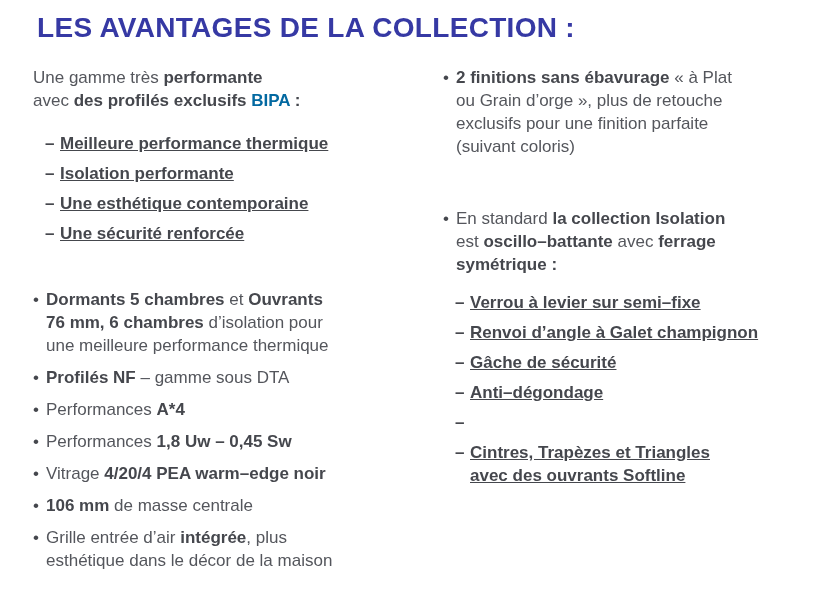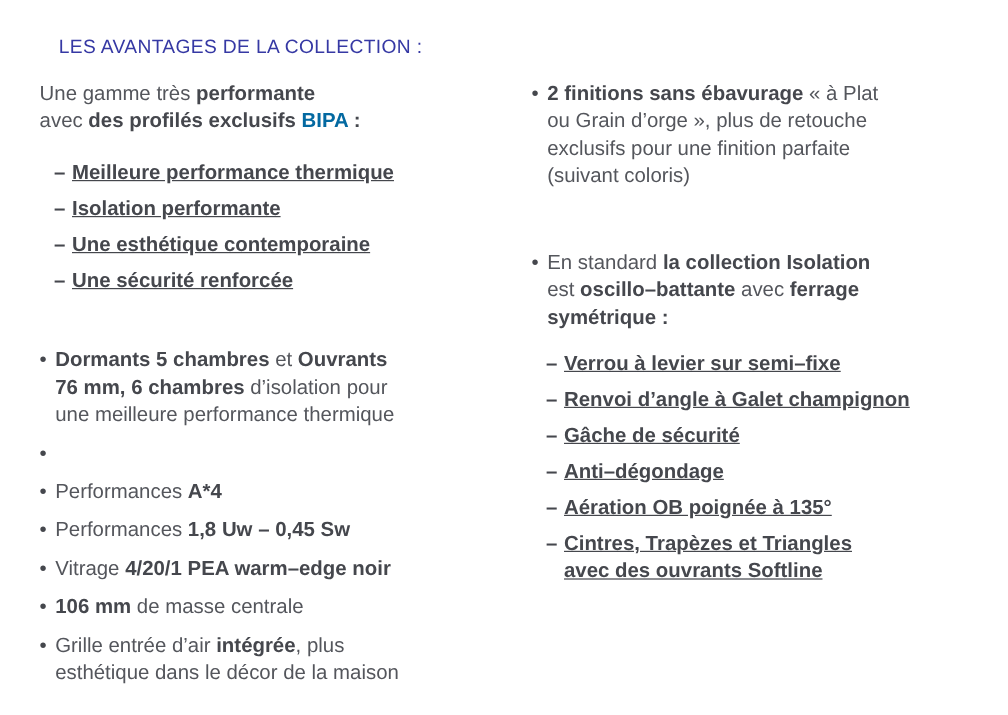--- a/index.html
+++ b/index.html
@@ -18,24 +18,24 @@
     font-family: "Liberation Sans", sans-serif;
     font-size: 17px;
     line-height: 23px;
     color: var(--text);
     overflow: hidden;
   }
   .title {
     position: absolute;
     left: 33px;
     top: 12px;
-    margin: 16px;
-    font-size: 16px;
+    margin: 4px;
+    font-size: 28px;
     line-height: 24px;
-    font-weight: 400;
+    font-weight: 700;
     letter-spacing: 0.3px;
     color: var(--title);
   }
   .columns {
     position: absolute;
     left: 33px;
     top: 66px;
     right: 0;
     display: flex;
   }
@@ -100,32 +100,33 @@
         </div>
       </div>
 
       <div class="bullet-list">
         <div class="bullet-item">
           <span class="marker">•</span>
           <span class="bullet-text"><span class="b">Dormants 5 chambres</span><span> et </span><span class="b">Ouvrants</span><br><span class="b">76 mm, 6 chambres</span><span> d’isolation pour</span><br><span>une meilleure performance thermique</span></span>
         </div>
         <div class="bullet-item">
           <span class="marker">•</span>
+          <span class="bullet-text"><span class="b">Profilés NF</span><span> – gamme sous DTA</span></span>
         </div>
         <div class="bullet-item">
           <span class="marker">•</span>
           <span class="bullet-text"><span>Performances </span><span class="b">A*4</span></span>
         </div>
         <div class="bullet-item">
           <span class="marker">•</span>
           <span class="bullet-text"><span>Performances </span><span class="b">1,8 Uw – 0,45 Sw</span></span>
         </div>
         <div class="bullet-item">
           <span class="marker">•</span>
-          <span class="bullet-text"><span>Vitrage </span><span class="b">4/20/1 PEA warm–edge noir</span></span>
+          <span class="bullet-text"><span>Vitrage </span><span class="b">4/20/4 PEA warm–edge noir</span></span>
         </div>
         <div class="bullet-item">
           <span class="marker">•</span>
           <span class="bullet-text"><span class="b">106 mm</span><span> de masse centrale</span></span>
         </div>
         <div class="bullet-item">
           <span class="marker">•</span>
           <span class="bullet-text"><span>Grille entrée d’air </span><span class="b">intégrée</span><span>, plus</span><br><span>esthétique dans le décor de la maison</span></span>
         </div>
       </div>
@@ -159,21 +160,20 @@
           <div class="dash-item">
             <span class="marker">–</span>
             <span class="dash-text">Gâche de sécurité</span>
           </div>
           <div class="dash-item">
             <span class="marker">–</span>
             <span class="dash-text">Anti–dégondage</span>
           </div>
           <div class="dash-item">
             <span class="marker">–</span>
-            <span class="dash-text">Aération OB poignée à 135°</span>
           </div>
           <div class="dash-item">
             <span class="marker">–</span>
             <span class="dash-text">Cintres, Trapèzes et Triangles
 avec des ouvrants Softline</span>
           </div>
         </div>
       </div>
 
     </div>

